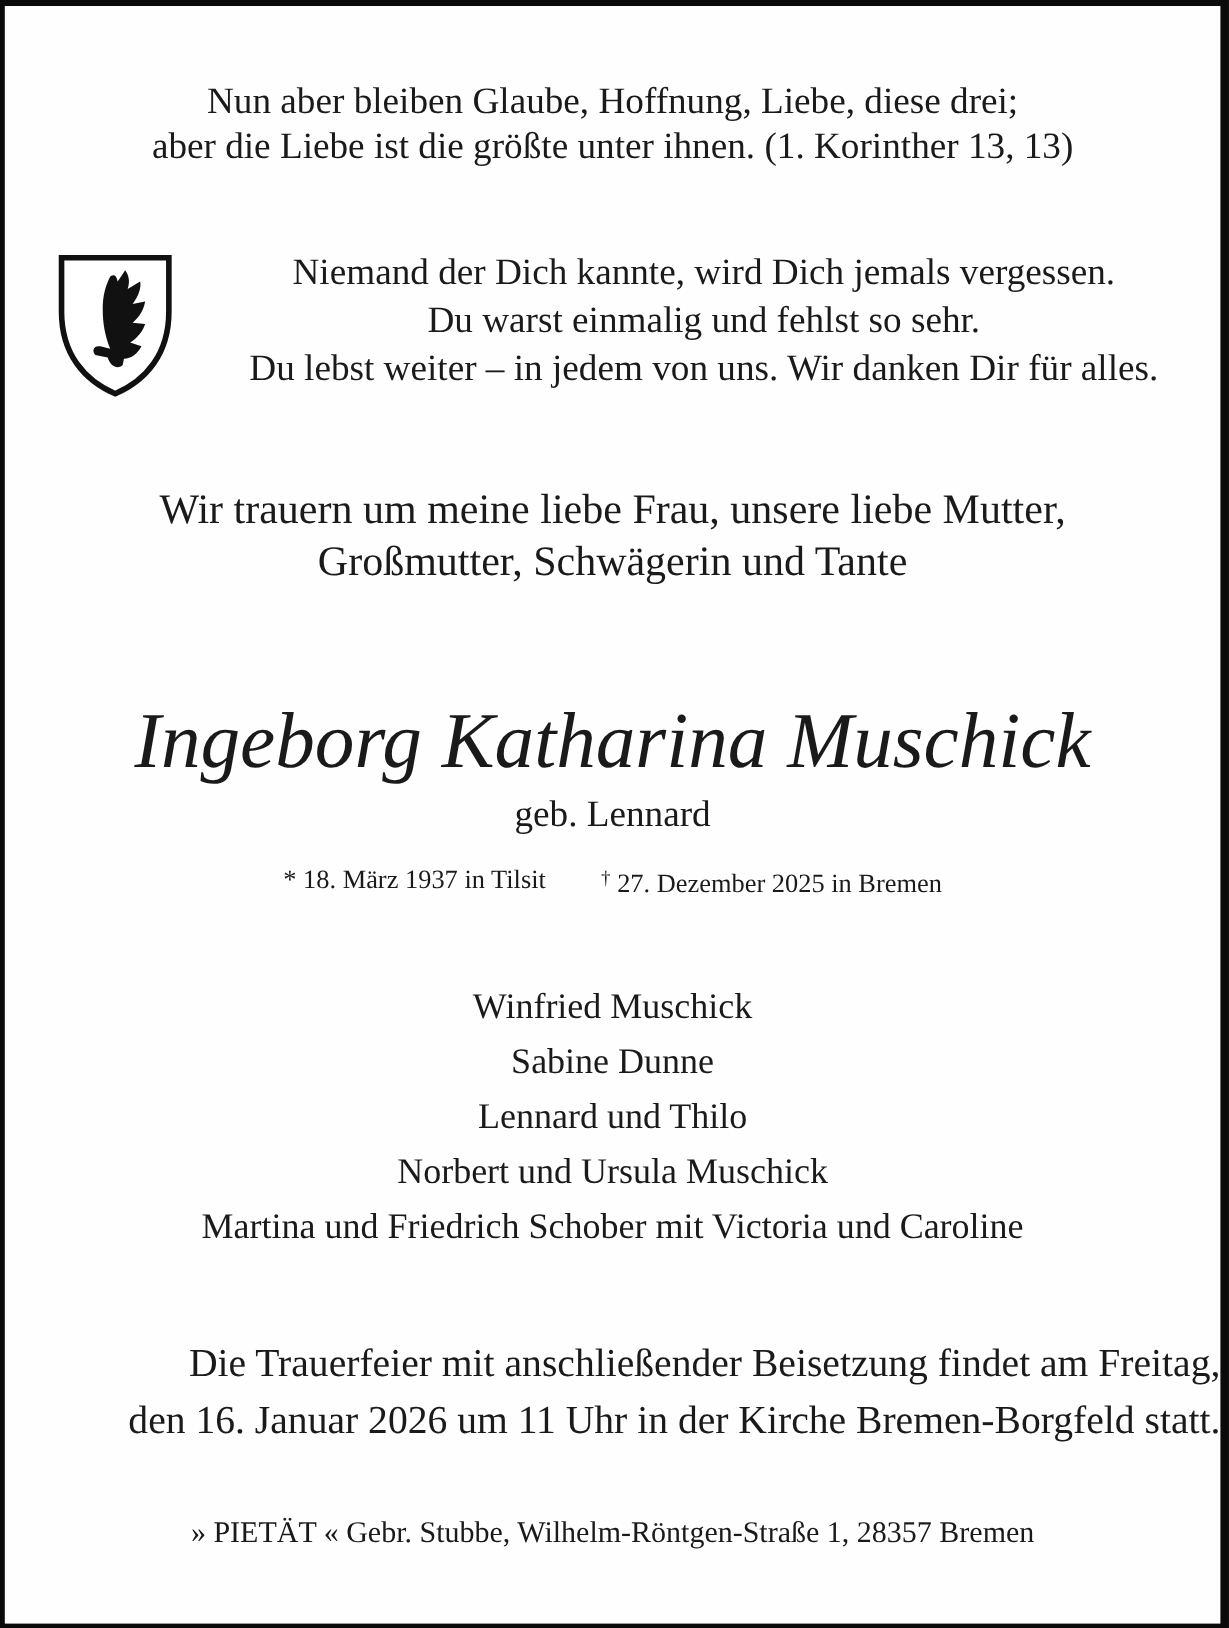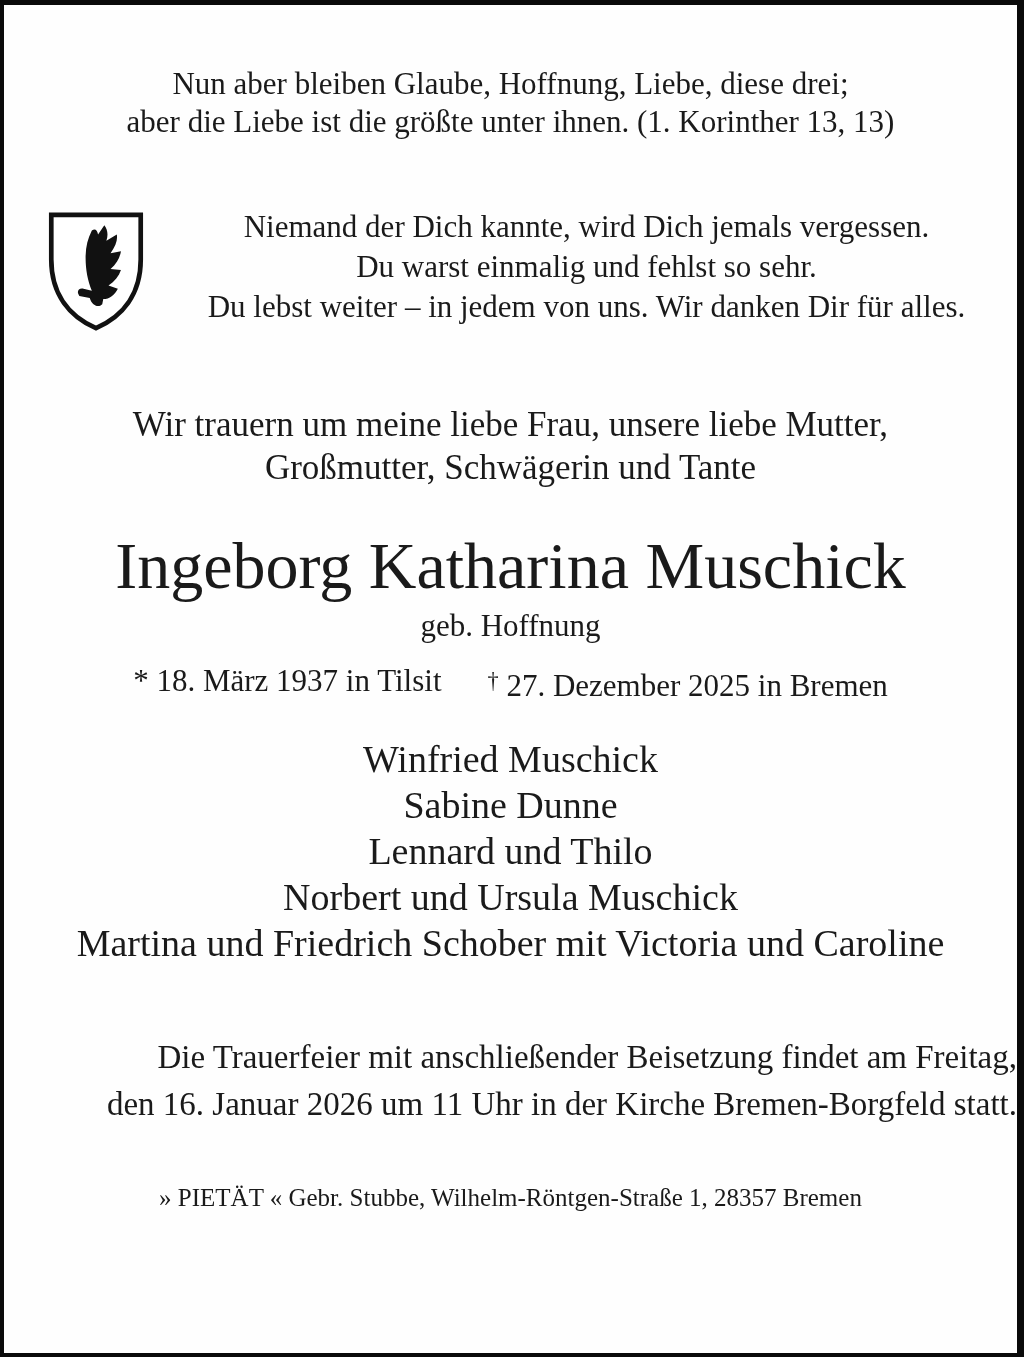--- a/index.html
+++ b/index.html
@@ -50,46 +50,47 @@
     font-size: 31px;
     line-height: 40px;
     margin-top: 10px;
   }
   .intro {
     margin-top: 66px;
     font-size: 35px;
     line-height: 43px;
   }
   .deceased-name {
-    margin-top: 40px;
+    margin-top: 92px;
     font-size: 66px;
     line-height: 74px;
     font-weight: 400;
     letter-spacing: 0px;
+    font-style: italic;
   }
   .maiden-name {
     margin-top: 4px;
     font-size: 31px;
     line-height: 38px;
   }
   .life-dates {
     margin-top: 16px;
-    font-size: 31px;
+    font-size: 22px;
     line-height: 40px;
     display: flex;
     justify-content: center;
     gap: 46px;
   }
   .dagger {
     font-size: 0.72em;
     vertical-align: 0.38em;
   }
   .mourners {
-    margin-top: 30px;
-    font-size: 38px;
+    margin-top: 60px;
+    font-size: 30px;
     line-height: 46px;
   }
   .funeral {
     margin-top: 68px;
     font-size: 33px;
     line-height: 47px;
     text-align: right;
   }
   .footer-line {
     margin-top: 52px;
@@ -131,21 +132,21 @@
         <div>Du lebst weiter – in jedem von uns. Wir danken Dir für alles.</div>
       </div>
     </div>
 
     <div class="intro">
       <div>Wir trauern um meine liebe Frau, unsere liebe Mutter,</div>
       <div>Großmutter, Schwägerin und Tante</div>
     </div>
 
     <div class="deceased-name">Ingeborg Katharina Muschick</div>
-    <div class="maiden-name">geb. Hoffnung</div>
+    <div class="maiden-name">geb. Lennard</div>
 
     <div class="life-dates">
       <span>* 18. März 1937 in Tilsit</span>
       <span><span class="dagger">†</span><span> 27. Dezember 2025 in Bremen</span></span>
     </div>
 
     <div class="mourners">
       <div>Winfried Muschick</div>
       <div>Sabine Dunne</div>
       <div>Lennard und Thilo</div>

